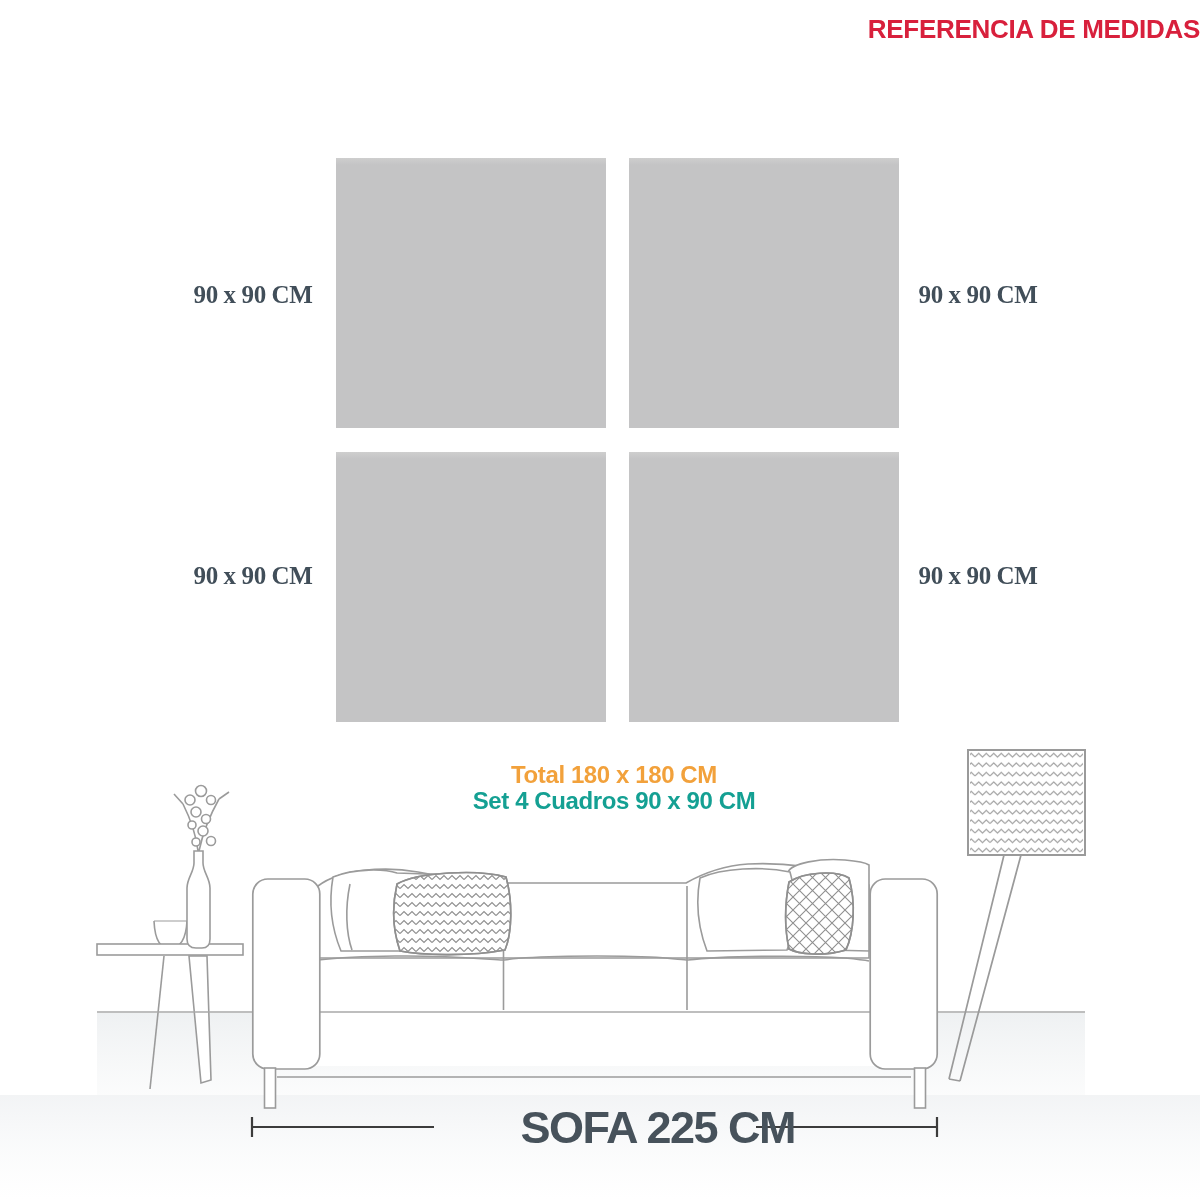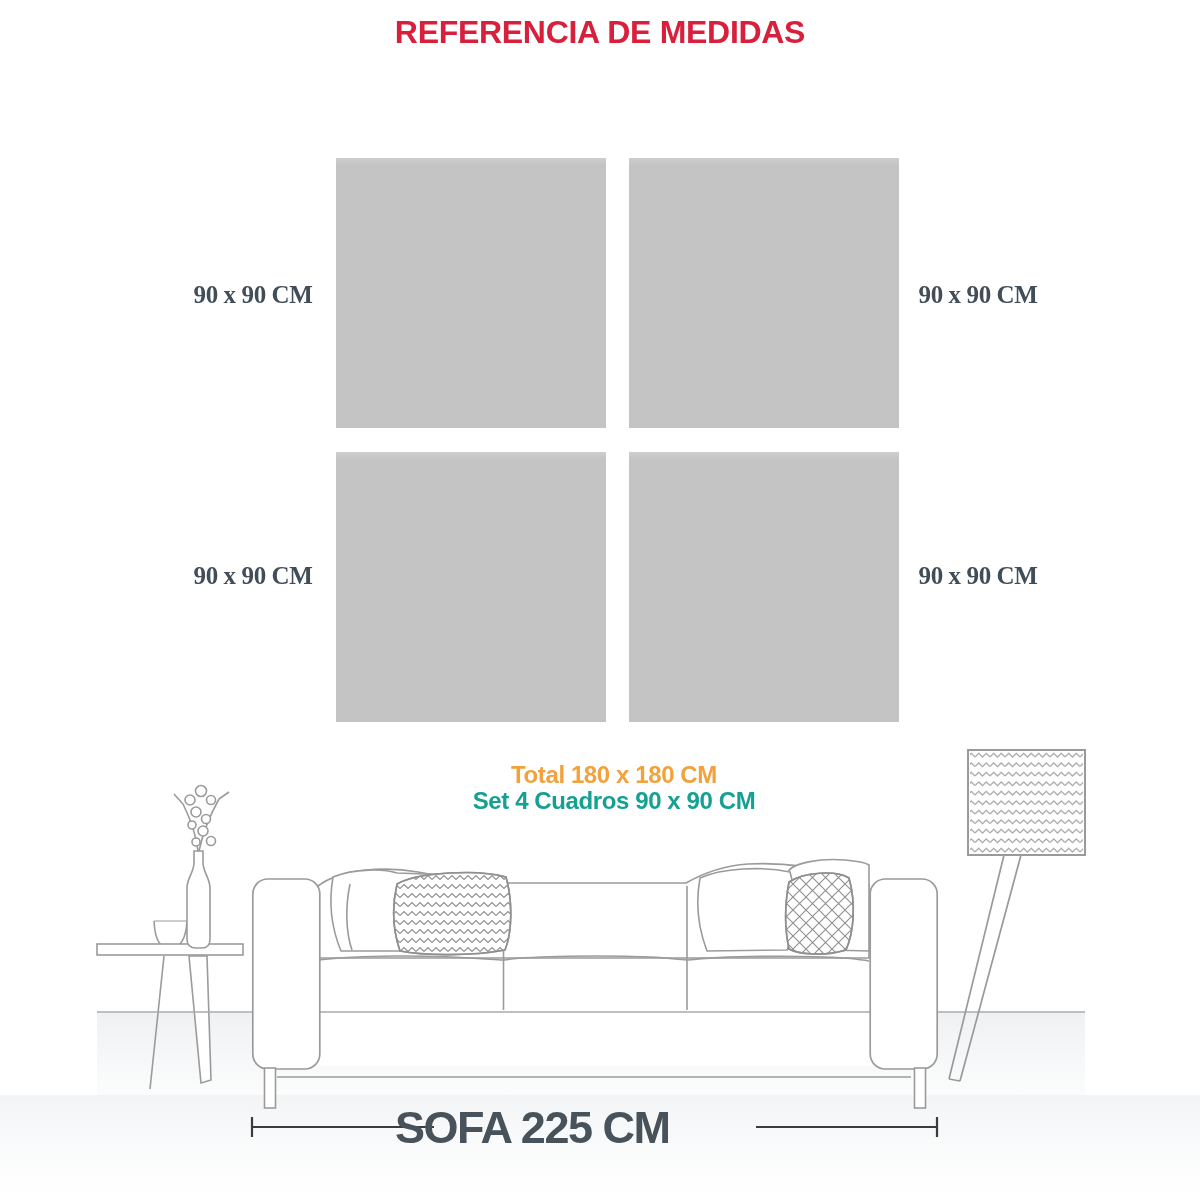--- a/index.html
+++ b/index.html
@@ -4,22 +4,22 @@
 <style>
   html,body{margin:0;padding:0;}
   body{
     width:1200px;height:1200px;position:relative;overflow:hidden;
     background:#ffffff;
     font-family:"Liberation Sans", sans-serif;
     -webkit-font-smoothing:antialiased;
   }
   .abs{position:absolute;}
   .title{
-    left:0;top:14px;width:1200px;text-align:center;
-    font-size:32px;font-weight:bold;letter-spacing:-.3px;
+    left:0;top:14px;width:1200px;text-align:right;
+    font-size:26px;font-weight:bold;letter-spacing:-.3px;
     color:#D8203C;
   }
   .square{
     width:270px;height:270px;
     background:linear-gradient(#cecece, #c4c4c5 7px);
   }
   .sq-tl{left:336px;top:158px;}
   .sq-tr{left:629px;top:158px;}
   .sq-bl{left:336px;top:452px;}
   .sq-br{left:629px;top:452px;}
@@ -32,21 +32,21 @@
   .lab-rt{left:878px;top:281px;}
   .lab-lb{left:153px;top:562px;}
   .lab-rb{left:878px;top:562px;}
   .summary{
     left:0;top:762px;width:1228px;text-align:center;
     font-size:24px;font-weight:bold;letter-spacing:-.4px;line-height:26px;
   }
   .summary .total{color:#F2A13B;}
   .summary .set{color:#14A093;}
   .sofa-label{
-    left:395px;top:1102px;width:400px;text-align:left;
+    left:395px;top:1102px;width:400px;text-align:right;
     font-size:45px;font-weight:bold;letter-spacing:-1.5px;
     color:#47525B;white-space:nowrap;
   }
   svg.scene{left:0;top:0;}
 </style>
 </head>
 <body>
 
 <div class="abs title">REFERENCIA DE MEDIDAS</div>
 

